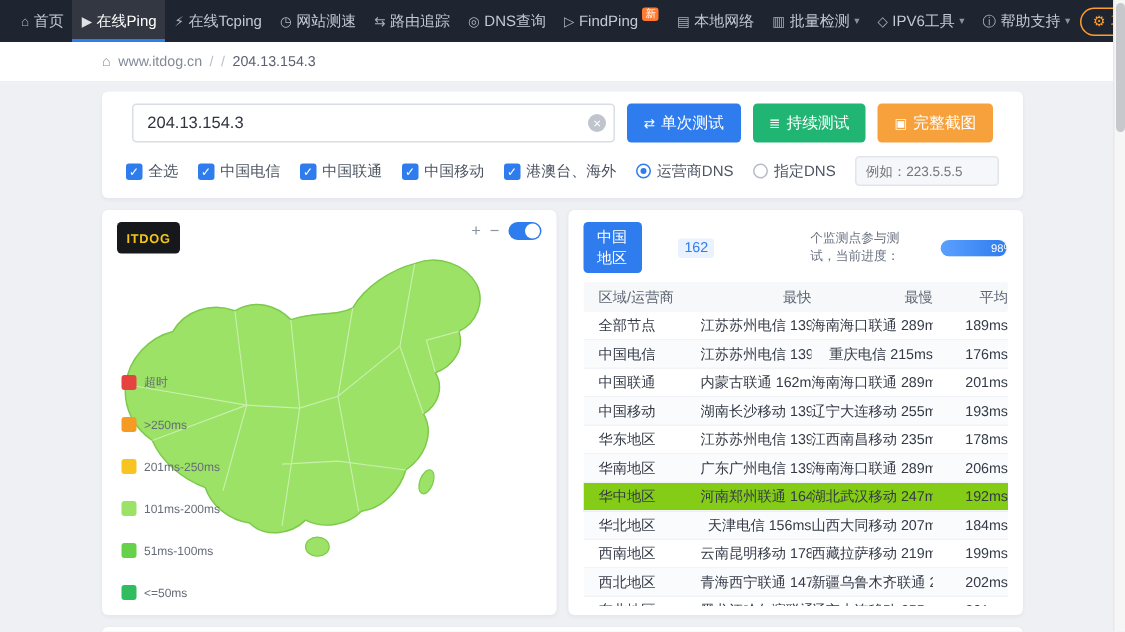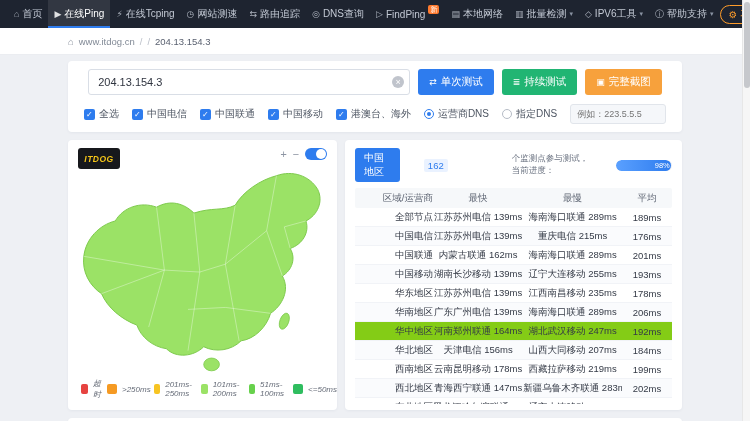--- a/index.html
+++ b/index.html
@@ -38,46 +38,46 @@
   .check-box { width:11px; height:11px; background:#2e7cee; border-radius:2px; color:#fff; font-size:8px; line-height:11px; text-align:center; }
   .radio-circle { width:10px; height:10px; border:1px solid #b6bcc6; border-radius:50%; position:relative; background:#fff; }
   .radio-item.on .radio-circle { border-color:#2e7cee; }
   .radio-item.on .radio-circle::after { content:""; position:absolute; left:2px; top:2px; width:4px; height:4px; border-radius:50%; background:#2e7cee; }
   .dns-input { width:96px; height:20px; border:1px solid #e1e5eb; background:#f5f7fa; border-radius:3px; font-size:9px; padding:0 6px; color:#9aa1ad; font-family:inherit; }
 
   
   .panels { display:flex; gap:8px; margin-top:8px; height:270px; }
 
   
-  .map-card { width:269px; position:relative; overflow:hidden;font-style:italic; }
+  .map-card { width:303px; position:relative; overflow:hidden; }
   .map-svg { position:absolute; left:6px; top:14px; width:285px; height:242px; }
   .map-logo { position:absolute; top:8px; left:10px; width:42px; height:21px; background:#17181c; border-radius:3px; color:#f5c518; font-size:8.5px; font-weight:bold; display:flex; align-items:center; justify-content:center; letter-spacing:.5px; }
   .map-controls { position:absolute; top:8px; right:10px; display:flex; align-items:center; gap:6px; }
   .zoom-btn { color:#8d95a3; font-size:11px; cursor:pointer; line-height:10px; }
   .toggle { width:22px; height:12px; background:#2e7cee; border-radius:6px; position:relative; cursor:pointer; }
   .toggle::after { content:""; position:absolute; right:1px; top:1px; width:10px; height:10px; background:#fff; border-radius:50%; }
-  .legend { position:absolute; left:13px; bottom:10px; display:flex; flex-direction:row; gap:3px;justify-content:flex-end; }
+  .legend { position:absolute; left:13px; bottom:10px; display:flex; flex-direction:column; gap:18px;justify-content:flex-end; }
   .legend-item { display:flex; align-items:center; gap:5px; font-size:8px; color:#666c78; }
   .legend-swatch { width:10px; height:10px; border-radius:2px; }
 
   
   .results-card { flex:1; padding:8px 10px 6px; display:flex; flex-direction:column; }
   .results-head { display:flex; align-items:center; gap:24px; }
   .tab { font-size:10px; padding:3px 9px; border-radius:3px; color:#3a404c; cursor:pointer; }
   .tab.active { background:#2e7cee; color:#fff; }
   .count-chip { margin-left:auto; background:#eaf2ff; color:#2e7cee; font-size:9.5px; padding:1px 4px; border-radius:2px; }
   .progress-label { font-size:8.5px; color:#6a7280;margin-left:40px; }
   .progress { width:84px; height:11px; background:#e8edf5; border-radius:6px; overflow:hidden; }
   .progress-fill { height:100%; background:linear-gradient(90deg,#5aa0ff,#2e7cee); border-radius:6px; display:flex; align-items:center; justify-content:center; color:#fff; font-size:7.5px;padding-left:38px; }
 
   .table { flex:1; margin-top:6px; overflow:hidden; font-size:9.5px; color:#343a46; }
   .t-head, .t-row { display:grid; grid-template-columns:78px 1.05fr 1.15fr 50px; align-items:center; height:19px; }
   .t-head { background:#f6f8fa; color:#5d6472; height:20px; border-radius:2px; }
-  .t-cell { text-align:center; overflow:hidden; white-space:nowrap; }
-  .t-cell.region { text-align:right; padding-left:10px; }
+  .t-cell { text-align:right; overflow:hidden; white-space:nowrap; }
+  .t-cell.region { text-align:left; padding-left:10px; }
   .t-row { border-bottom:1px solid #f1f3f7; cursor:default; }
   .t-row:nth-child(even) { background:#fafbfd; }
   .t-row.highlight { background:#84cc16; }
 
   .bottom-sliver { margin-top:8px; height:14px; border-radius:4px 4px 0 0; }
 
   
   .scrollbar { position:absolute; right:0; top:0; width:8px; height:421px; background:#f6f6f6; border-left:1px solid #e7e7e7; z-index:50; }
   .scroll-thumb { position:absolute; left:1px; top:2px; width:6px; height:86px; background:#c6c8cc; border-radius:3px; }
 </style>

